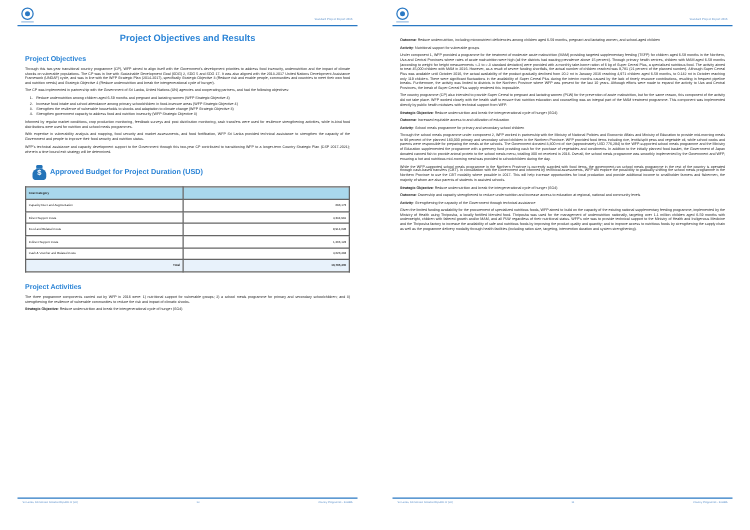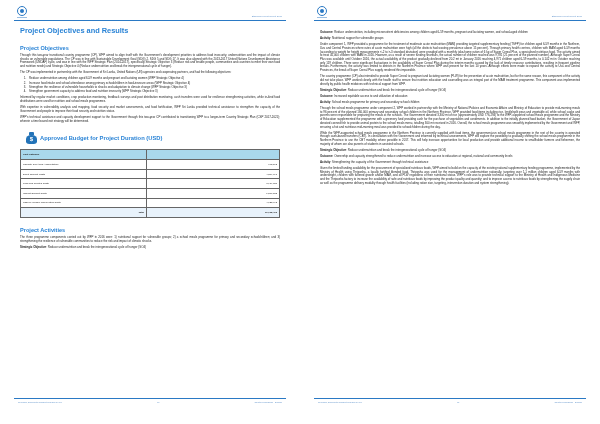--- a/index.html
+++ b/index.html
@@ -6,21 +6,21 @@
   body { width: 600px; height: 424px; position: relative; overflow: hidden; font-family: "Liberation Sans", sans-serif; color: #222; }
   .page { position: absolute; top: 0; width: 300px; height: 424px; background: #fff; }
   .page.left { left: 0; }
   .page.right { left: 300px; }
   .logo { position: absolute; top: 6px; left: 17px; width: 10px; height: 10px; border-radius: 50%; border: 1px solid #2a79c4; box-sizing: border-box; display: flex; align-items: center; justify-content: center; }
   .logo span { width: 4px; height: 4px; border-radius: 50%; background: #2a79c4; display: block; }
   .logo-sub { position: absolute; top: 17px; left: 17px; width: 10px; height: 1px; background: #9bbfe3; }
   .hdr-text { position: absolute; top: 15px; right: 18px; font-size: 2.2px; color: #5a8fc9; letter-spacing: 0.05px; white-space: nowrap; }
   .hdr-line { position: absolute; top: 19.5px; left: 14px; right: 14px; height: 0.8px; background: #2a79c4; }
   .content { position: absolute; top: 26px; left: 20px; right: 20px; }
-  h1 { margin: 0 0 10px 0; font-size: 7.4px; color: #2b84d6; font-weight: bold; }
+  h1 { margin: 0 0 10px 0; font-size: 7.4px; color: #2b84d6; font-weight: bold; text-align: center; }
   h2 { margin: 6px 0 3px 0; font-size: 5.6px; color: #2b84d6; font-weight: bold; }
   p { margin: 0 0 2.4px 0; font-size: 2.9px; line-height: 3.7px; text-align: justify; }
   ol { margin: 0 0 2.4px 0; padding-left: 7px; font-size: 2.9px; line-height: 3.7px; }
   ol li { margin-bottom: 0.6px; padding-left: 2px; }
   b { font-weight: bold; }
   .budget-head { display: flex; align-items: center; margin: 9px 0 5px 6px; }
   .moneybag { width: 11px; height: 12px; position: relative; margin-right: 3px; }
   .moneybag .top { position: absolute; left: 3px; top: 0; width: 5px; height: 2.5px; background: #2373b8; border-radius: 1px 1px 0 0; }
   .moneybag .bag { position: absolute; left: 0; top: 2.8px; width: 11px; height: 9px; background: #2373b8; border-radius: 45% 45% 30% 30%; color: #fff; font-size: 6px; font-weight: bold; text-align: center; line-height: 9px; }
   .budget-title { font-size: 5.8px; color: #2b84d6; font-weight: bold; }

